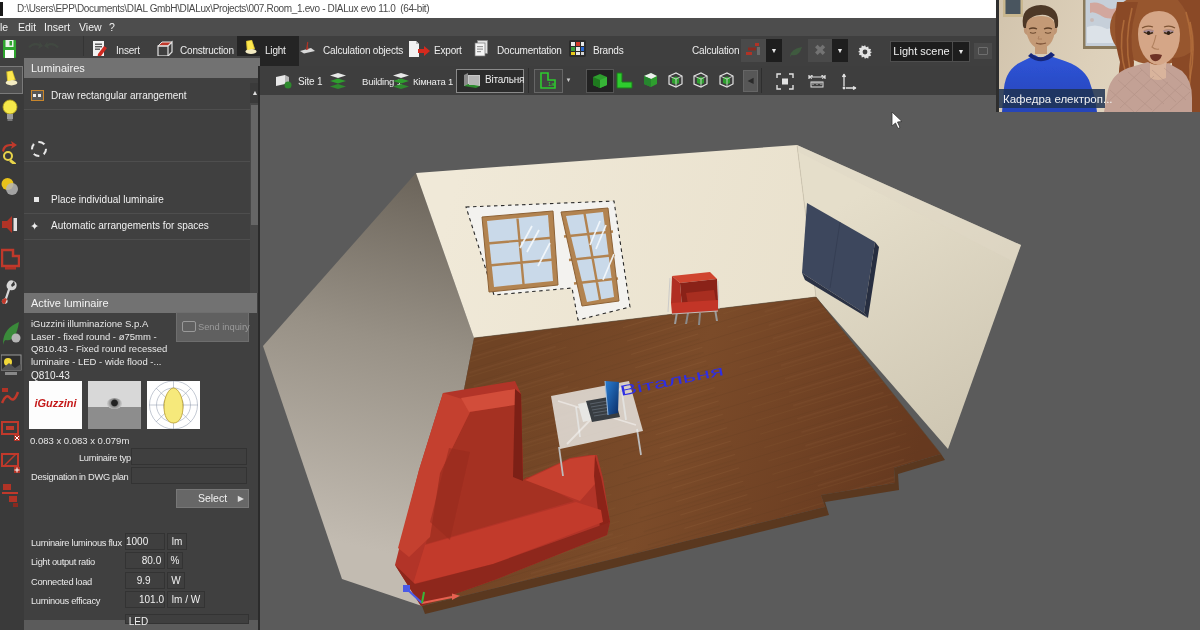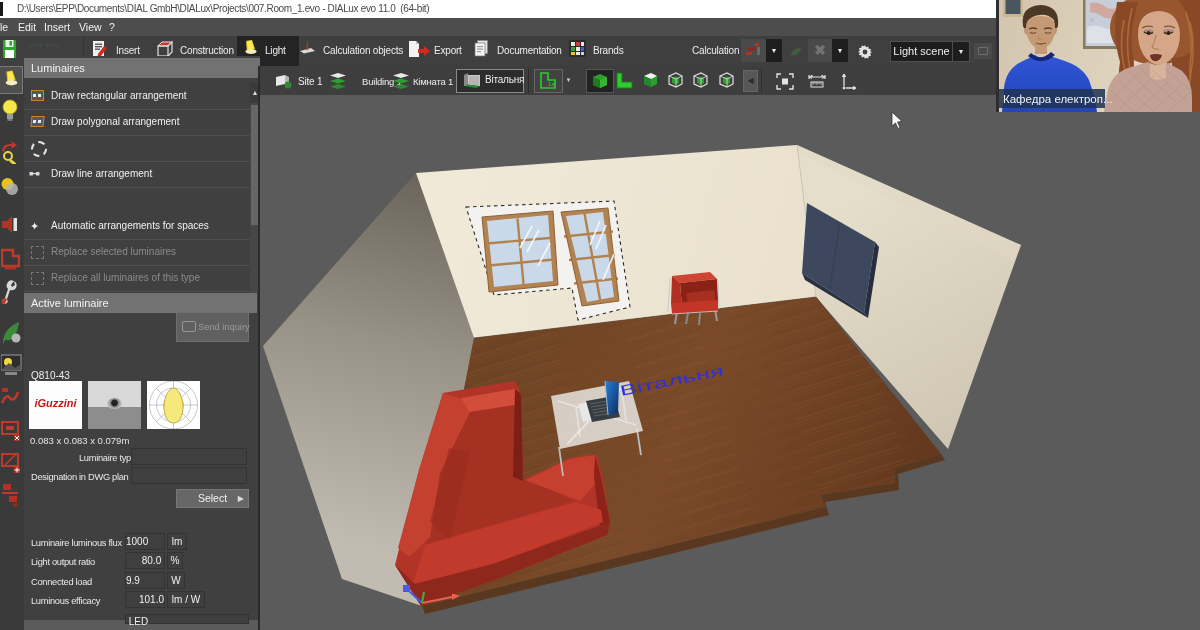--- a/index.html
+++ b/index.html
@@ -209,48 +209,37 @@
     <rect x="8" y="13" width="8" height="6" fill="#b03326"></rect>
     <rect x="12" y="20" width="5" height="4" fill="#8a2a20"></rect>
   </svg>
 </div>
 <div id="panel">
   <div class="phead" style="top:2px;width:229px;">Luminaires</div>
   <div class="prow" style="top:27px;">
       <span class="ric" style="left:7px;top:7px;"></span>
       <span class="txt">Draw rectangular arrangement</span>
     </div>
-  <div class="prow" style="top:53px;">
-      <span class="ric pg" style="left:7px;top:7px;"></span>
-      <span class="txt">Draw polygonal arrangement</span>
-    </div>
   <div class="prow" style="top:79px;">
       <span class="cic"></span>
     </div>
-  <div class="prow" style="top:105px;">
-      <span class="lic">■━■</span>
-      <span class="txt">Draw line arrangement</span>
+  <div class="prow" style="top:131px;">
+      <span class="sic"></span>
+      <span class="txt">Place individual luminaire</span>
     </div>
   <div class="prow" style="top:157px;">
       <span class="wic">✦</span>
       <span class="txt">Automatic arrangements for spaces</span>
     </div>
-  <div class="prow dim" style="top:183px;">
-      <span class="dic"></span>
-      <span class="txt">Replace selected luminaires</span>
-    </div>
-  <div class="prow dim" style="top:209px;">
-      <span class="dic"></span>
-      <span class="txt">Replace all luminaires of this type</span>
-    </div>
   <div style="position:absolute;left:226px;top:27px;width:10px;height:210px;background:#474747;">
     <div style="position:absolute;left:0;top:0;width:10px;height:20px;background:#3a3a3a;color:#ddd;font-size:7px;text-align:center;line-height:20px;">▲</div>
     <div style="position:absolute;left:1px;top:22px;width:8px;height:120px;background:#666;"></div>
   </div>
   <div class="phead" style="top:237px;">Active luminaire</div>
+  <div style="position:absolute;left:7px;top:262px;width:150px;color:#e9e9e9;font-size:9.5px;line-height:12.5px;">iGuzzini illuminazione S.p.A<br>Laser - fixed round - ø75mm -<br>Q810.43 - Fixed round recessed<br>luminaire - LED - wide flood -...</div>
   <div style="position:absolute;left:152px;top:256px;width:71px;height:28px;background:#606060;border:1px solid #6e6e6e;color:#9a9a9a;font-size:9.3px;line-height:28px;">
       <span style="position:absolute;left:5px;top:8px;width:12px;height:9px;border:1px solid #999;border-radius:2px;"></span>
       <span style="position:absolute;left:21px;white-space:nowrap;">Send inquiry</span>
     </div>
   <div style="position:absolute;left:7px;top:314px;color:#ededed;font-size:10px;">Q810-43</div>
   <div style="position:absolute;left:5px;top:325px;width:53px;height:48px;background:#fdfdfd;color:#c41919;font-weight:bold;font-size:11px;text-align:center;line-height:44px;font-style:italic;">iGuzzini</div>
   <div style="position:absolute;left:64px;top:325px;width:53px;height:48px;background:linear-gradient(#d8d8d8 0 55%,#8d8d8d 55% 100%);">
     <div style="position:absolute;left:19px;top:17px;width:15px;height:11px;background:radial-gradient(circle at 50% 45%,#222 30%,#888 40%,#c2c2c2 70%);border-radius:50%;"></div>
   </div>
   <div style="position:absolute;left:123px;top:325px;width:53px;height:48px;background:#fff;">
@@ -270,21 +259,21 @@
   <div style="position:absolute;left:7px;top:416px;color:#e9e9e9;font-size:10px;" class="plbl">Designation in DWG plan</div>
   <div class="ibox" style="left:107px;top:411px;width:114px;height:15px;"></div>
   <div style="position:absolute;left:152px;top:433px;width:71px;height:17px;background:#676767;border:1px solid #777;color:#f2f2f2;font-size:10.5px;text-align:center;line-height:17px;">Select<span style="position:absolute;right:4px;top:0;color:#ddd;font-size:8px;">▶</span></div>
   <div style="position:absolute;left:7px;top:482px;color:#e9e9e9;font-size:10px;" class="plbl">Luminaire luminous flux</div>
   <div class="ibox" style="left:101px;top:477px;width:38px;height:15px;text-align:left;line-height:15px;">1000&nbsp;</div>
   <div class="ibox" style="left:143px;top:477px;width:18px;height:15px;line-height:15px;text-align:center;">lm</div>
   <div style="position:absolute;left:7px;top:501px;color:#e9e9e9;font-size:10px;" class="plbl">Light output ratio</div>
   <div class="ibox" style="left:101px;top:496px;width:38px;height:15px;text-align:right;line-height:15px;">80.0&nbsp;</div>
   <div class="ibox" style="left:143px;top:496px;width:14px;height:15px;line-height:15px;text-align:center;">%</div>
   <div style="position:absolute;left:7px;top:521px;color:#e9e9e9;font-size:10px;" class="plbl">Connected load</div>
-  <div class="ibox" style="left:101px;top:516px;width:38px;height:15px;text-align:left;line-height:15px;">9.9&nbsp;</div>
+  <div class="ibox" style="left:101px;top:516px;width:38px;height:15px;text-align:center;line-height:15px;">9.9&nbsp;</div>
   <div class="ibox" style="left:143px;top:516px;width:16px;height:15px;line-height:15px;text-align:center;">W</div>
   <div style="position:absolute;left:7px;top:540px;color:#e9e9e9;font-size:10px;" class="plbl">Luminous efficacy</div>
   <div class="ibox" style="left:101px;top:535px;width:38px;height:15px;text-align:right;line-height:15px;">101.0</div>
   <div class="ibox" style="left:143px;top:535px;width:36px;height:15px;line-height:15px;text-align:center;">lm / W</div>
   <div class="ibox" style="left:101px;top:558px;width:122px;height:8px;line-height:13px;">&nbsp;LED</div>
 </div>
 <div id="panelborder"></div>
 <div id="toolbar2">
   <svg style="position:absolute;left:15px;top:8px;" width="19" height="16" viewBox="0 0 19 16">
     <path d="M1,3 L10,1 L10,10 L1,12 Z" fill="#e8e8e8"></path>

